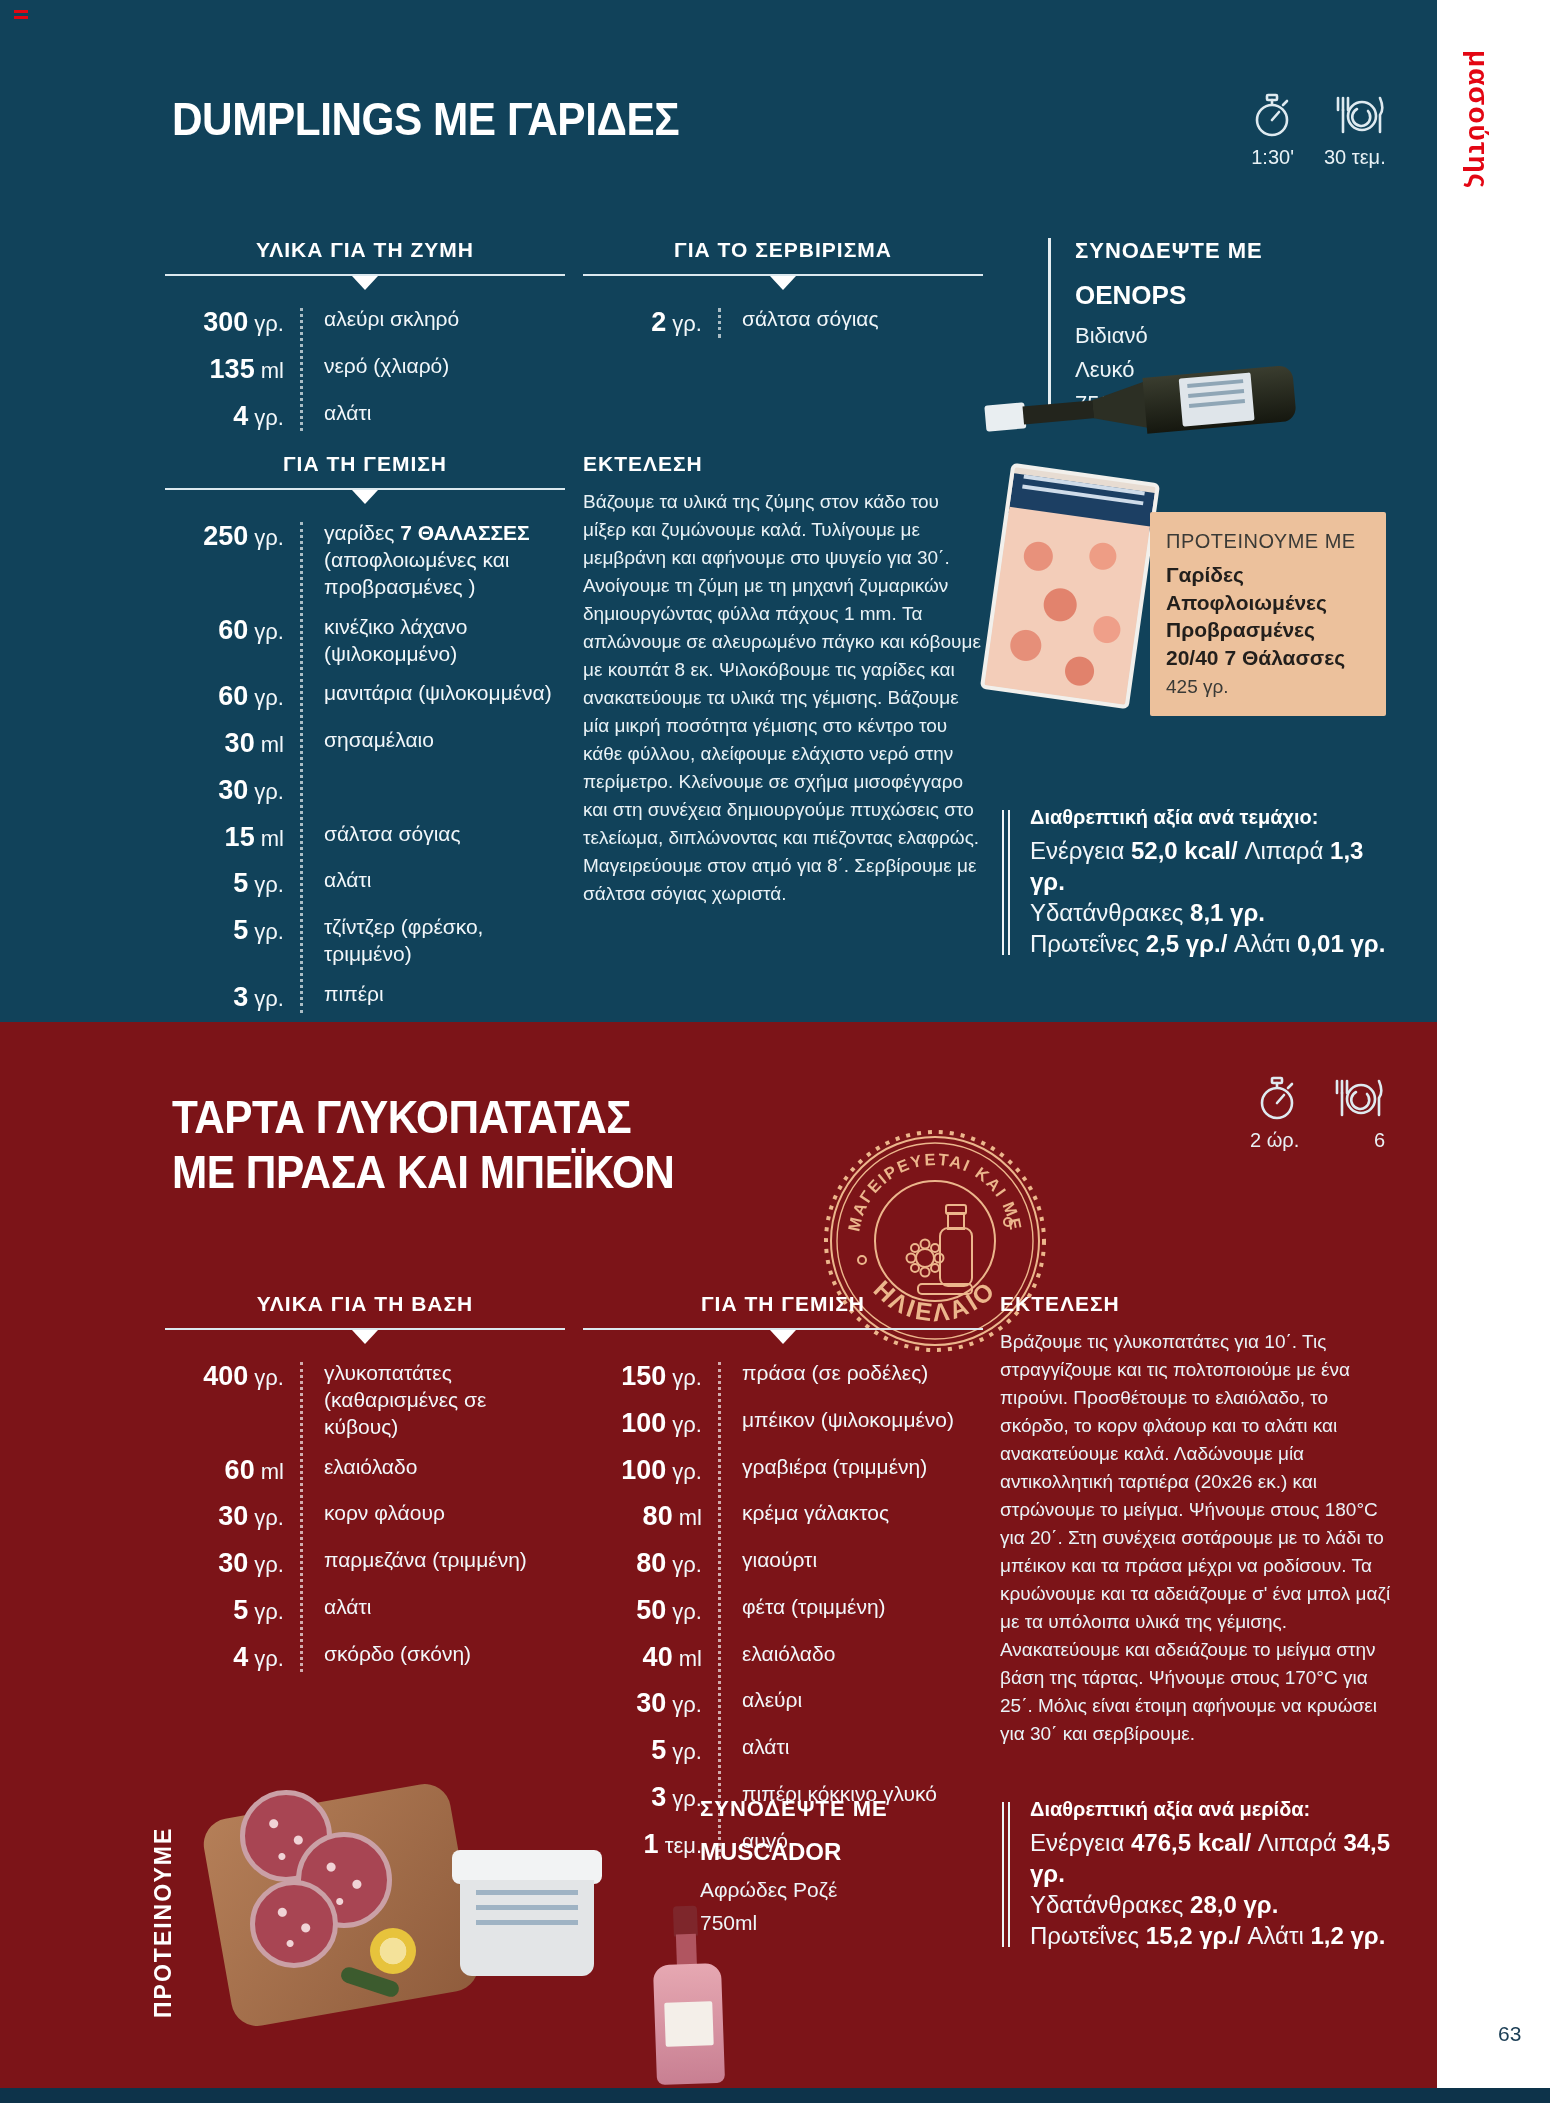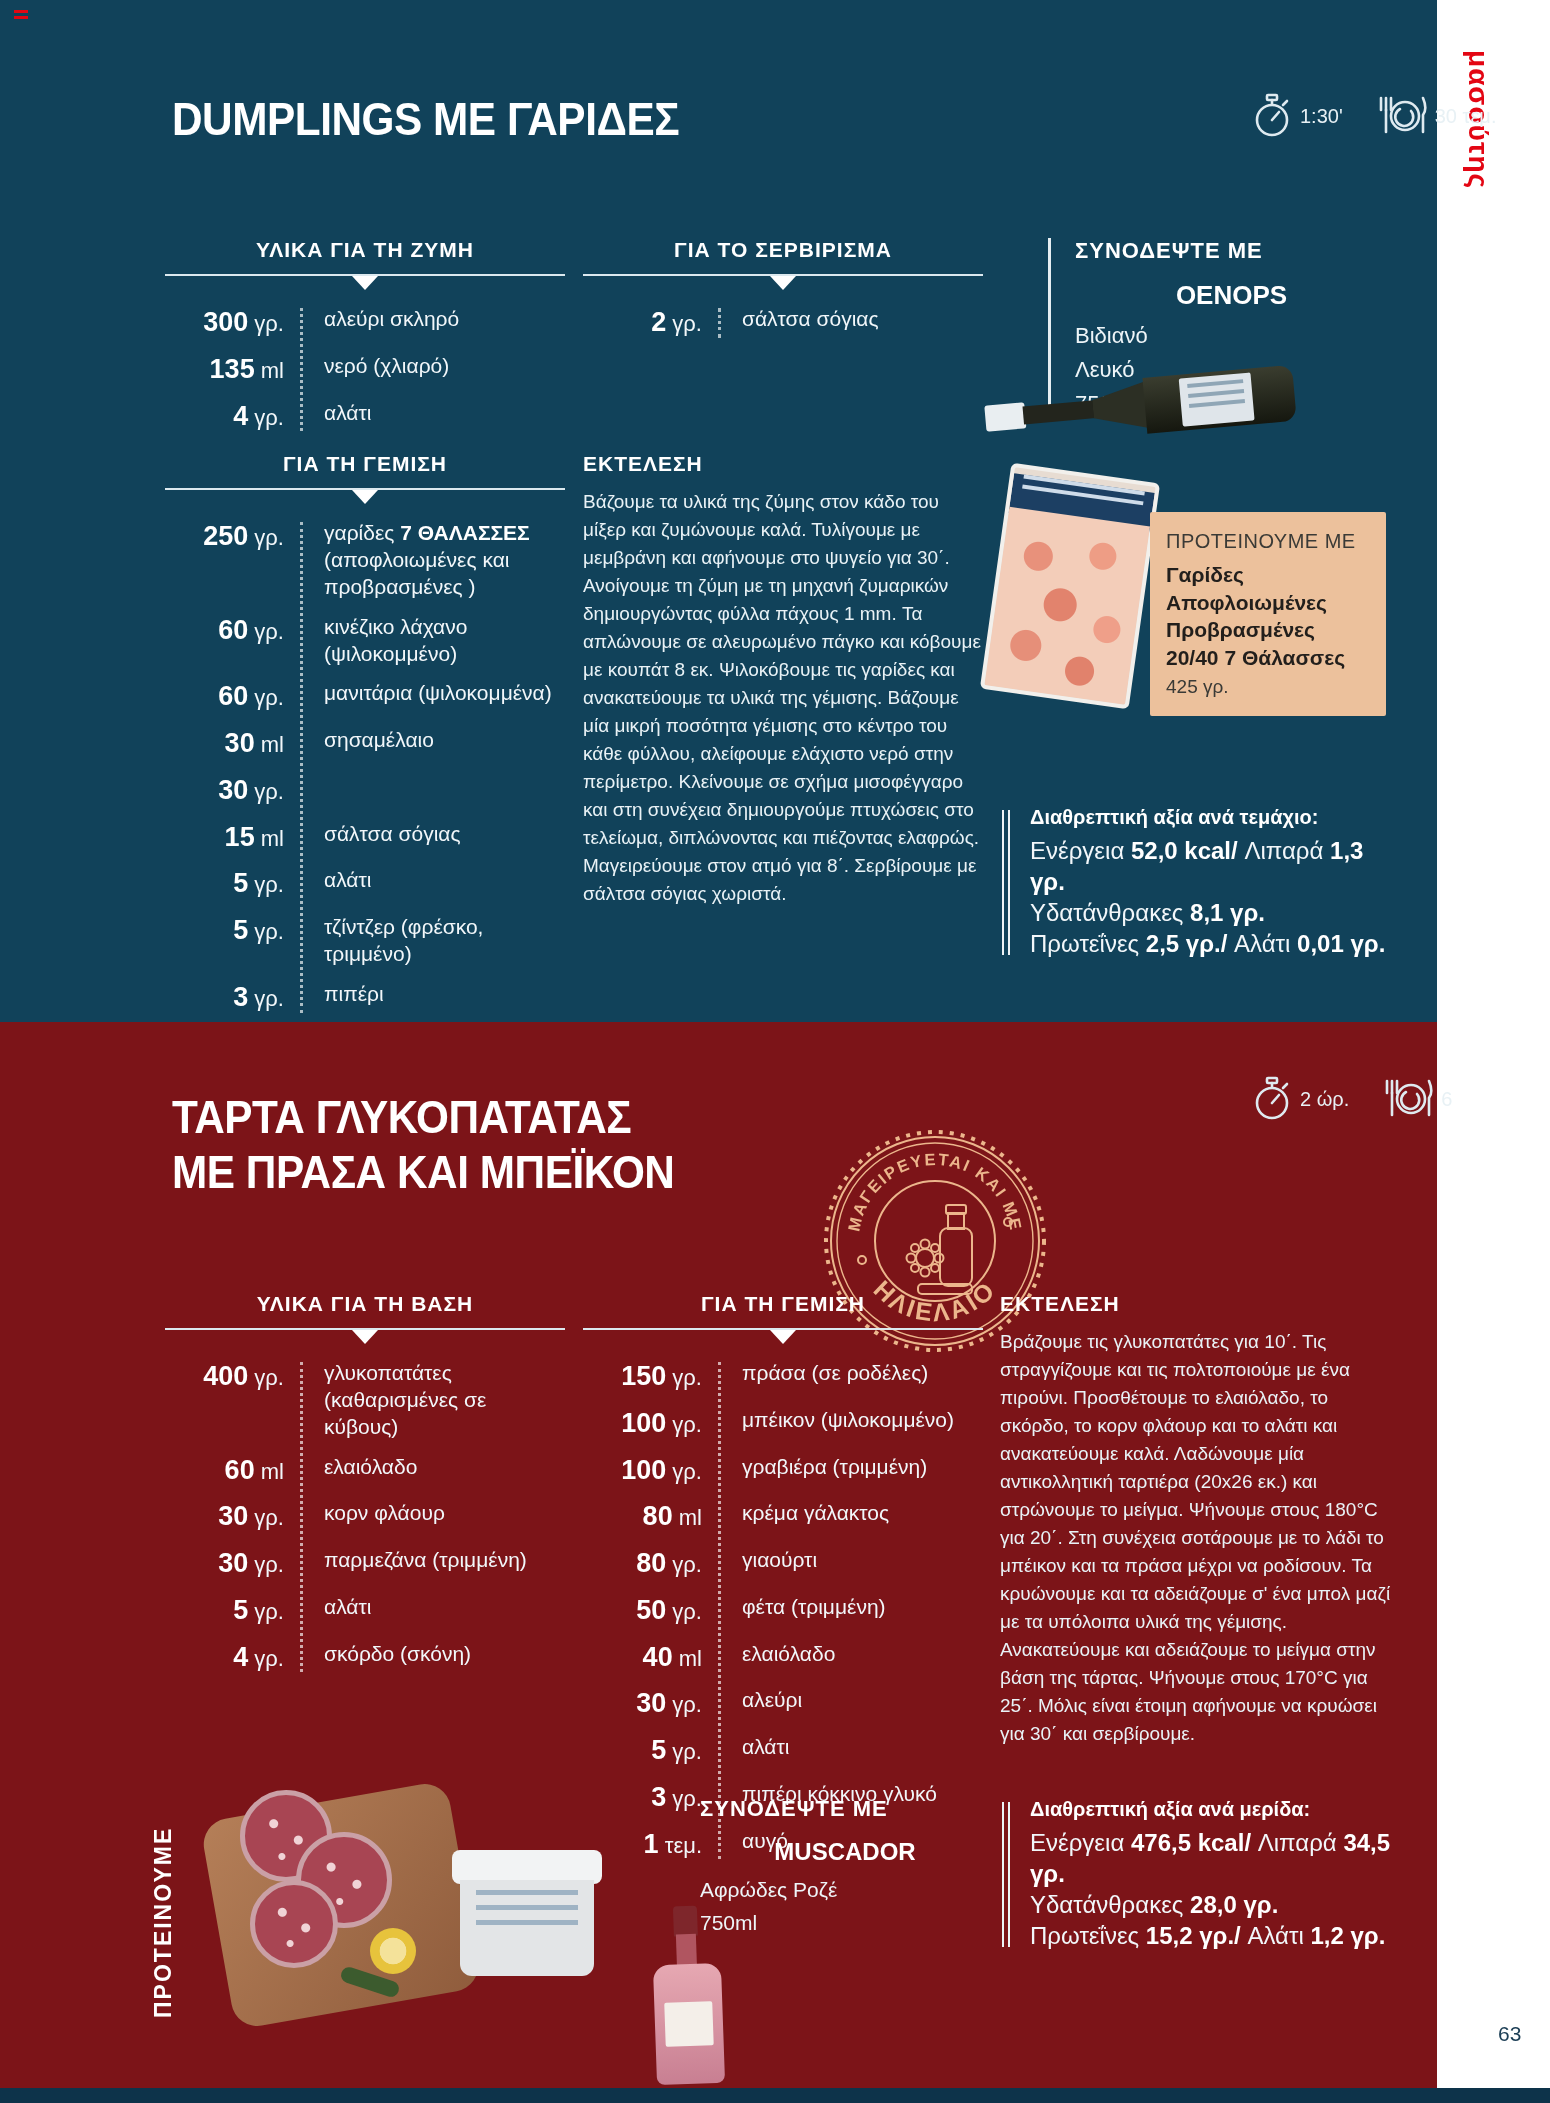--- a/index.html
+++ b/index.html
@@ -17,21 +17,21 @@
 
   .brand-vert{position:absolute;left:1462px;top:50px;height:260px;
       writing-mode:vertical-rl;text-orientation:sideways;
       color:#e30613;font-size:28px;font-weight:700;letter-spacing:1px;}
   .page-num{position:absolute;left:1498px;top:2022px;color:#1c3e55;font-size:21px;}
 
   .r-title{position:absolute;color:#fff;font-weight:800;font-size:47px;line-height:1.16;
       letter-spacing:-0.5px;transform:scaleX(.9);transform-origin:left top;white-space:nowrap;}
 
   .meta{position:absolute;display:flex;gap:30px;color:#dfeaf0;}
-  .meta .m{display:flex;flex-direction:row;align-items:center;gap:6px;}
+  .meta .m{display:flex;flex-direction:column;align-items:flex-end;gap:6px;}
   .meta .lbl{font-size:20px;color:#e8f1f5;}
   .meta svg{stroke:#dfeaf0;fill:none;stroke-width:2.6;stroke-linecap:round;}
 
   .col{position:absolute;width:400px;}
   .sec-hdr{color:#ffffff;font-weight:700;font-size:21px;letter-spacing:1px;text-align:center;}
   .hdr-line{position:relative;height:2px;background:#dce9ef;margin-top:12px;margin-bottom:30px;}
   .hdr-line::after{content:'';position:absolute;left:50%;top:2px;transform:translateX(-50%);
       border:13px solid transparent;border-top:14px solid #ffffff;border-bottom:0;}
 
   .ing-list{position:relative;}
@@ -42,21 +42,21 @@
   .ing-row .q b{font-size:27px;font-weight:700;color:#fff;}
   .ing-row .q span{font-weight:400;}
   .ing-row .nm{flex:1;padding-left:24px;font-size:21px;line-height:1.28;}
   .ing-row .nm b{font-weight:700;color:#fff;}
 
   .exec-hdr{color:#fff;font-weight:700;font-size:21px;letter-spacing:1px;margin-bottom:12px;}
   .exec-txt{color:#e9f2f6;font-size:19px;line-height:28px;}
 
   .pairing{color:#eef5f8;}
   .pairing .pt{font-weight:700;font-size:22px;letter-spacing:1px;color:#fff;margin-bottom:16px;}
-  .pairing .pn{font-weight:700;font-size:26px;color:#fff;margin-bottom:8px;text-align:center;}
+  .pairing .pn{font-weight:700;font-size:26px;color:#fff;margin-bottom:8px;}
   .pairing .pl{font-size:22px;line-height:1.55;}
   .vline{border-left:3px solid #e6eef2;padding-left:24px;}
 
   .suggest-box{position:absolute;background:#ecc19c;border-radius:2px;padding:18px 16px;color:#3a3a36;}
   .sg-title{font-size:20px;letter-spacing:.5px;margin-bottom:8px;}
   .sg-product{font-size:21px;font-weight:700;color:#221f1c;line-height:1.32;}
   .sg-weight{font-size:19px;margin-top:4px;}
 
   .nut{position:absolute;width:392px;padding-left:28px;color:#f2f7fa;}
   .nut::before,.nut::after{content:'';position:absolute;top:4px;bottom:4px;width:2px;background:#eef4f7;}

